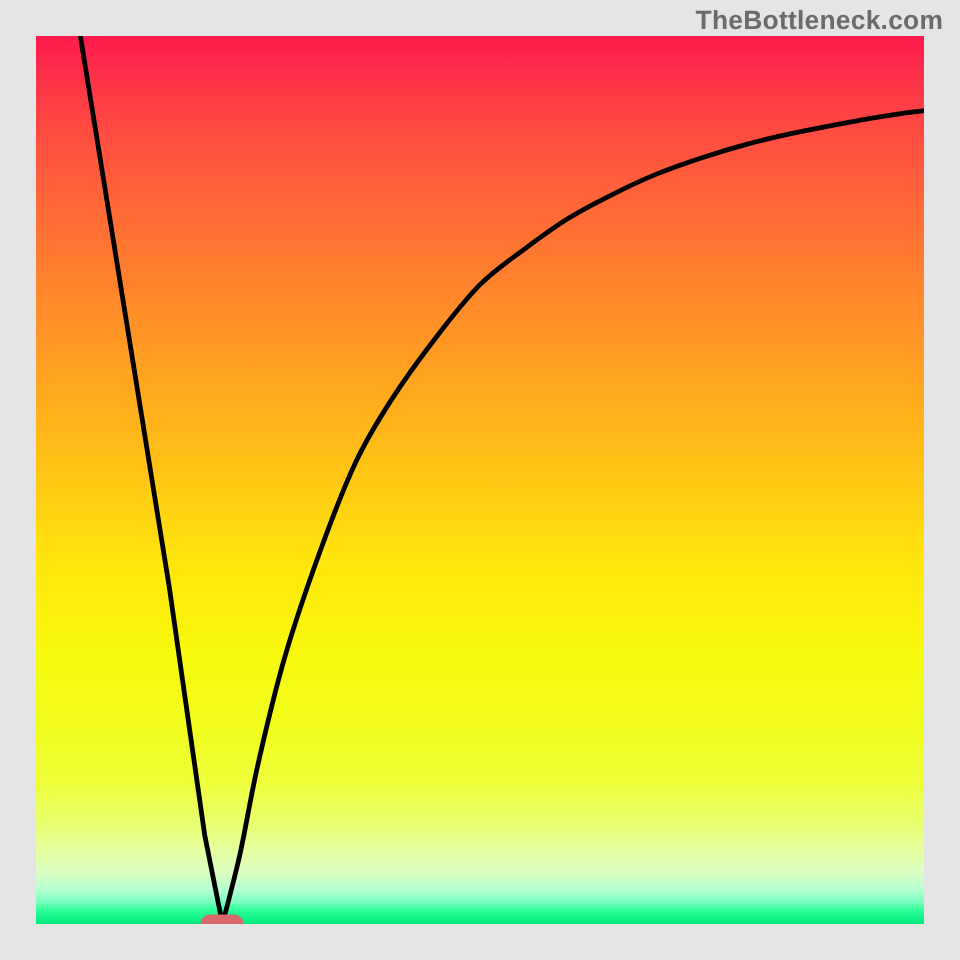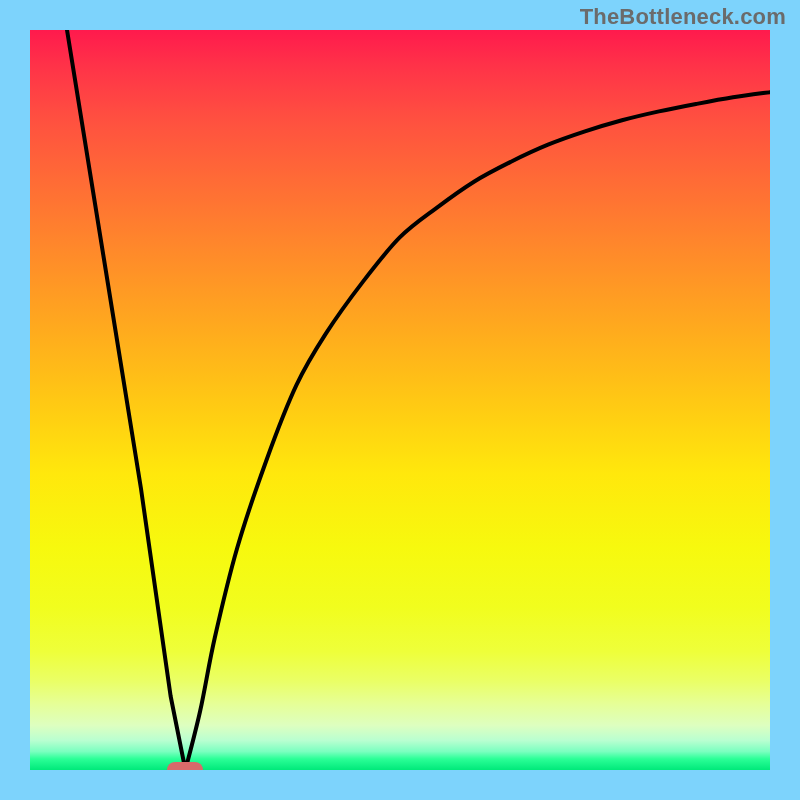--- a/index.html
+++ b/index.html
@@ -1,20 +1,20 @@
 <!DOCTYPE html>
 <html><head>
 <meta charset="utf-8">
 <style>
   * { margin: 0; padding: 0; box-sizing: border-box; }
   html, body { width: 800px; height: 800px; overflow: hidden; }
   .outer {
     width: 800px;
     height: 800px;
-    background: #7dd3fc;
+    background: #e5e5e5;
     position: relative;
   }
   .plot {
     position: absolute;
     left: 30px;
     top: 30px;
     width: 740px;
     height: 740px;
     background: linear-gradient(to bottom,
       #ff1a4d 0%,

